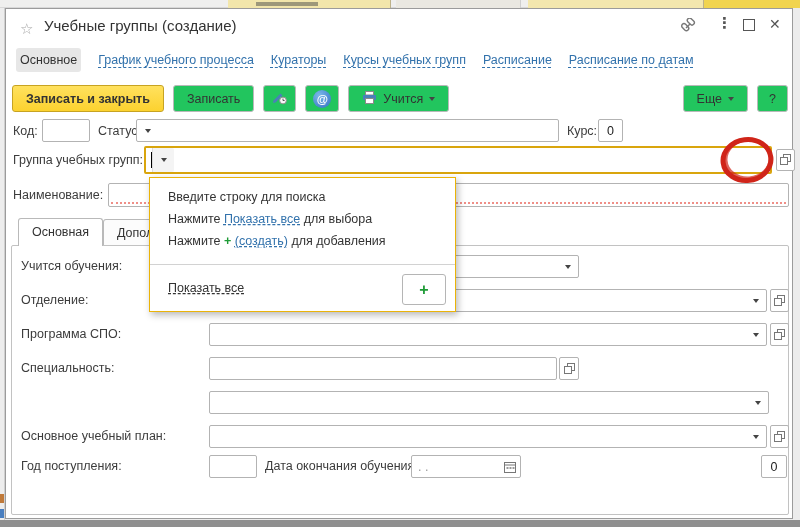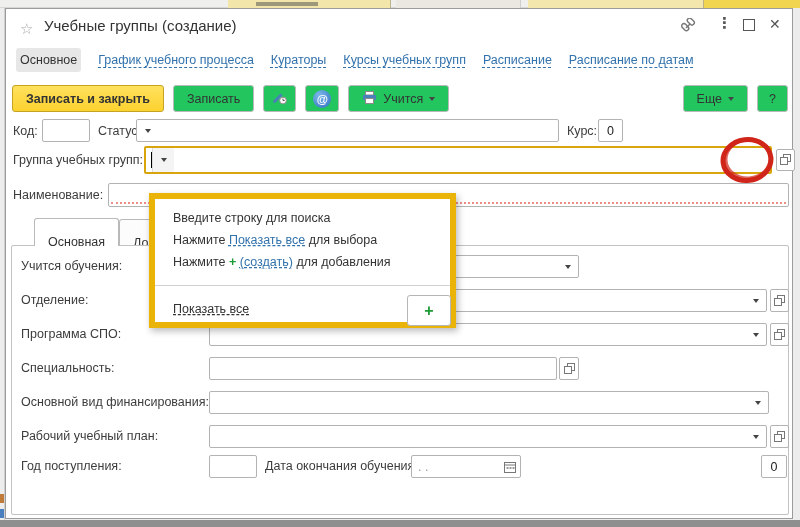--- a/index.html
+++ b/index.html
@@ -43,24 +43,24 @@
   .arrow-btn{width:21px;align-self:stretch;display:flex;align-items:center;justify-content:center;cursor:pointer;
              background:#f4f4f4;border-left:1px solid #dcdcdc;border-radius:0 2px 2px 0;}
   .arrow-plain{width:21px;align-self:stretch;display:flex;align-items:center;justify-content:center;cursor:pointer;}
   .open-btn{background:#fff;border:1px solid #b3b3b3;border-radius:2px;display:flex;align-items:center;justify-content:center;cursor:pointer;}
   .focus-field{border:2px solid #d9a50d;border-radius:2px;background:#fff;display:flex;align-items:center;}
   .caret{width:1px;height:16px;background:#000;margin-left:5px;}
   .req-line{position:absolute;left:2px;right:2px;bottom:2px;border-bottom:2px dotted #ef8f88;}
   .center .val{text-align:center;padding:0 2px;}
 
   .itab{height:27px;border:1px solid #b9b9b9;border-bottom:none;border-radius:3px 3px 0 0;background:#fff;
-        font-size:12.5px;color:#333;display:flex;align-items:flex-start;padding:16px 13px 0;cursor:pointer;margin-left:16px;}
+        font-size:12.5px;color:#333;display:flex;align-items:flex-start;padding:6px 13px 0;cursor:pointer;}
   .gbox{border:1px solid #c2c2c2;border-radius:2px;background:#fff;}
 
-  .popup{background:#fff;border:6px solid #eab308;box-shadow:2px 3px 7px rgba(0,0,0,.28);z-index:10;margin-top:16px;}
+  .popup{background:#fff;border:1px solid #eab308;box-shadow:2px 3px 7px rgba(0,0,0,.28);z-index:10;}
   .popup .hint{position:absolute;left:18px;font-size:12.5px;color:#333;white-space:nowrap;}
   .popup .sep{position:absolute;left:0;right:0;top:86px;border-top:1px solid #d2d2d2;}
   .green-plus{color:#1e9b36;font-weight:bold;}
   .plus-btn{position:absolute;left:252px;top:96px;width:42px;height:29px;border:1px solid #b5b5b5;border-radius:3px;
             display:flex;align-items:center;justify-content:center;font-size:16px;cursor:pointer;background:#fff;}
   .annot{z-index:20;pointer-events:none;}
 </style>
 </head>
 <body>
 
@@ -230,29 +230,28 @@
     <div class="abs field" style="left:203px;top:348px;width:348px;height:23px;">
         <span class="val"></span>
       </div>
     <div class="abs open-btn" style="left:553px;top:348px;width:20px;height:23px;">
       <span><svg width="11" height="11" viewBox="0 0 11 11">
             <rect x="3.5" y="0.5" width="7" height="7" fill="#fff" stroke="#777"></rect>
             <rect x="0.5" y="3.5" width="7" height="7" fill="#fff" stroke="#777"></rect>
           </svg></span>
     </div>
 
-    <span class="abs lbl" style="left:15px;top:386px;">Основной вид финансирования:</span>
     <div class="abs field" style="left:203px;top:382px;width:560px;height:23px;">
       <span class="val"></span>
         <span class="arrow-plain">
           <span class="tri"></span>
         </span>
     </div>
 
-    <span class="abs lbl" style="left:15px;top:420px;">Рабочий учебный план:</span>
+    <span class="abs lbl" style="left:15px;top:420px;">Основное учебный план:</span>
     <div class="abs field" style="left:203px;top:416px;width:558px;height:23px;">
       <span class="val"></span>
         <span class="arrow-plain">
           <span class="tri"></span>
         </span>
     </div>
     <div class="abs open-btn" style="left:764px;top:416px;width:19px;height:23px;">
       <span><svg width="11" height="11" viewBox="0 0 11 11">
             <rect x="3.5" y="0.5" width="7" height="7" fill="#fff" stroke="#777"></rect>
             <rect x="0.5" y="3.5" width="7" height="7" fill="#fff" stroke="#777"></rect>

